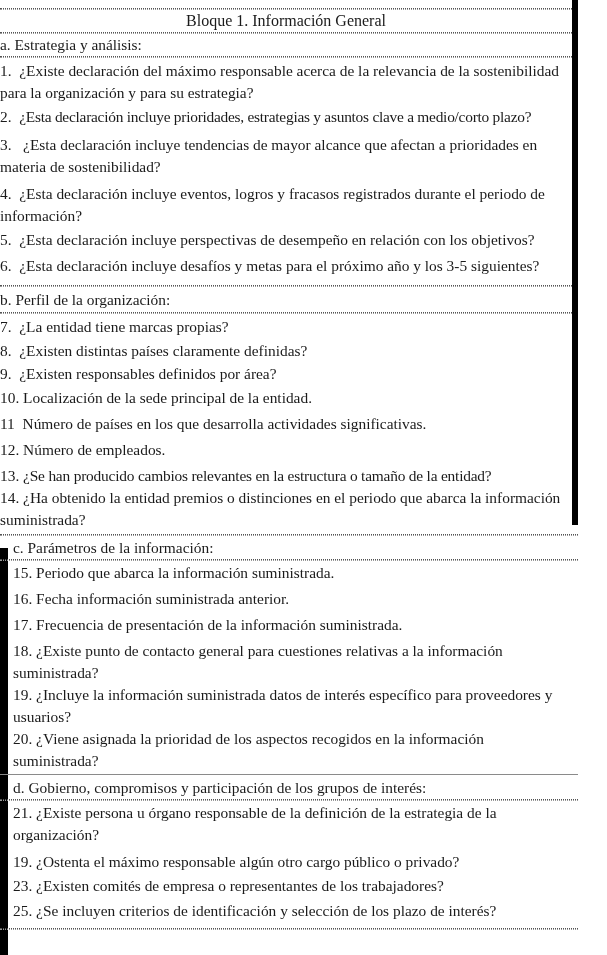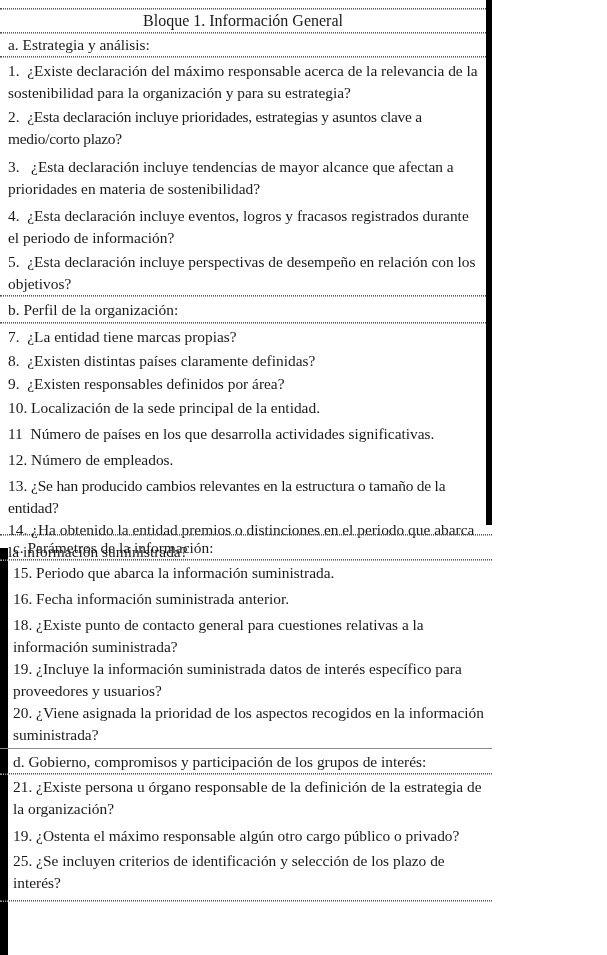--- a/index.html
+++ b/index.html
@@ -11,21 +11,21 @@
       width: 607px;
       height: 955px;
       position: relative;
       overflow: hidden;
       font-family: "Liberation Serif", "DejaVu Serif", serif;
       color: #1a1a1a;
     }
     .part {
       position: absolute;
       left: 0;
-      width: 492px;
+      width: 578px;
     }
     .part-top {
       top: 0;
       height: 527px;
     }
     .part-bottom {
       top: 527px;
       height: 428px;
     }
     .edge-right {
@@ -59,21 +59,21 @@
       border-top: 1px dotted #555;
       border-bottom: 1px dotted #999;
     }
     .rule.solid {
       border-top: 1px solid #8a8a8a;
       border-bottom: none;
     }
     .row {
       font-size: 15.4px;
       line-height: 22px;
-      padding-left: 8px;
+      padding-left: 0;
       padding-right: 6px;
       white-space: normal;
     }
     .part-bottom .row {
       padding-left: 13px;
     }
     .title-row {
       text-align: center;
       font-size: 16px;
       line-height: 22px;
@@ -113,20 +113,23 @@
     </div>
     <div class="row q gap" style="padding-top:6px">
       <span class="num">3.</span>&nbsp;&nbsp;&nbsp;<span>¿Esta declaración incluye tendencias de mayor alcance que afectan a prioridades en materia de sostenibilidad?</span>
     </div>
     <div class="row q gap" style="padding-top:5px">
       <span class="num">4.</span>&nbsp;&nbsp;<span>¿Esta declaración incluye eventos, logros y fracasos registrados durante el periodo de información?</span>
     </div>
     <div class="row q" style="padding-top:2px">
       <span class="num">5.</span>&nbsp;&nbsp;<span>¿Esta declaración incluye perspectivas de desempeño en relación con los objetivos?</span>
     </div>
+    <div class="row q" style="padding-top:4px;padding-bottom:8px">
+      <span class="num">6.</span>&nbsp;&nbsp;<span>¿Esta declaración incluye desafíos y metas para el próximo año y los 3-5 siguientes?</span>
+    </div>
 
     <div class="rule"></div>
     <div class="row section-row" style="padding-top:2px;padding-bottom:1px">b. Perfil de la organización:</div>
     <div class="rule"></div>
 
     <div class="row q" style="padding-top:2px">
       <span class="num">7.</span>&nbsp;&nbsp;<span>¿La entidad tiene marcas propias?</span>
     </div>
     <div class="row q" style="padding-top:2px">
       <span class="num">8.</span>&nbsp;&nbsp;<span>¿Existen distintas países claramente definidas?</span>
@@ -160,37 +163,43 @@
     <div class="row section-row" style="padding-top:1px">c. Parámetros de la información:</div>
     <div class="rule"></div>
 
     <div class="row q" style="padding-top:1px">
       <span class="num">15.</span> <span>Periodo que abarca la información suministrada.</span>
     </div>
     <div class="row q" style="padding-top:4px">
       <span class="num">16.</span> <span>Fecha información suministrada anterior.</span>
     </div>
     <div class="row q" style="padding-top:4px">
+      <span class="num">17.</span> <span>Frecuencia de presentación de la información suministrada.</span>
+    </div>
+    <div class="row q" style="padding-top:4px">
       <span class="num">18.</span> <span>¿Existe punto de contacto general para cuestiones relativas a la información suministrada?</span>
     </div>
     <div class="row q" style="padding-top:0px">
       <span class="num">19.</span> <span>¿Incluye la información suministrada datos de interés específico para proveedores y usuarios?</span>
     </div>
     <div class="row q" style="padding-top:0px;padding-bottom:2px">
       <span class="num">20.</span> <span>¿Viene asignada la prioridad de los aspectos recogidos en la información suministrada?</span>
     </div>
 
     <div class="rule solid"></div>
     <div class="row section-row" style="padding-top:2px">d. Gobierno, compromisos y participación de los grupos de interés:</div>
     <div class="rule"></div>
 
     <div class="row q" style="padding-top:1px">
       <span class="num">21.</span> <span>¿Existe persona u órgano responsable de la definición de la estrategia de la organización?</span>
     </div>
     <div class="row q" style="padding-top:5px">
       <span class="num">19.</span> <span>¿Ostenta el máximo responsable algún otro cargo público o privado?</span>
     </div>
+    <div class="row q" style="padding-top:2px">
+      <span class="num">23.</span> <span>¿Existen comités de empresa o representantes de los trabajadores?</span>
+    </div>
     <div class="row q" style="padding-top:3px;padding-bottom:6px">
       <span class="num">25.</span> <span>¿Se incluyen criterios de identificación y selección de los plazo de interés?</span>
     </div>
     <div class="rule"></div>
   </div>
 </div>
 
 </body></html>

